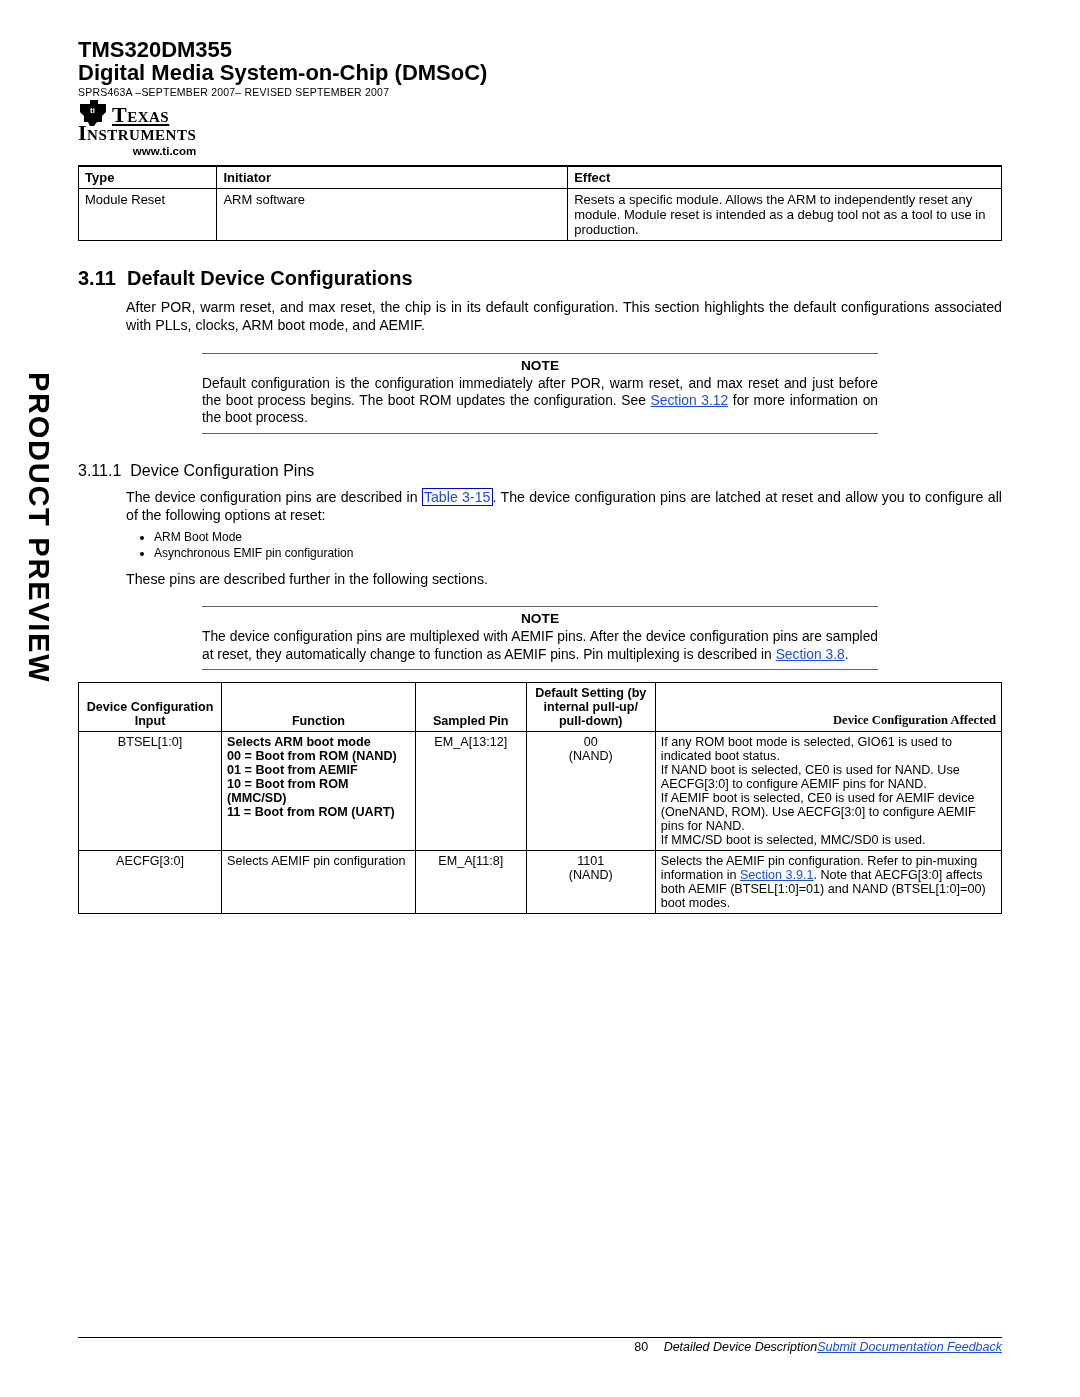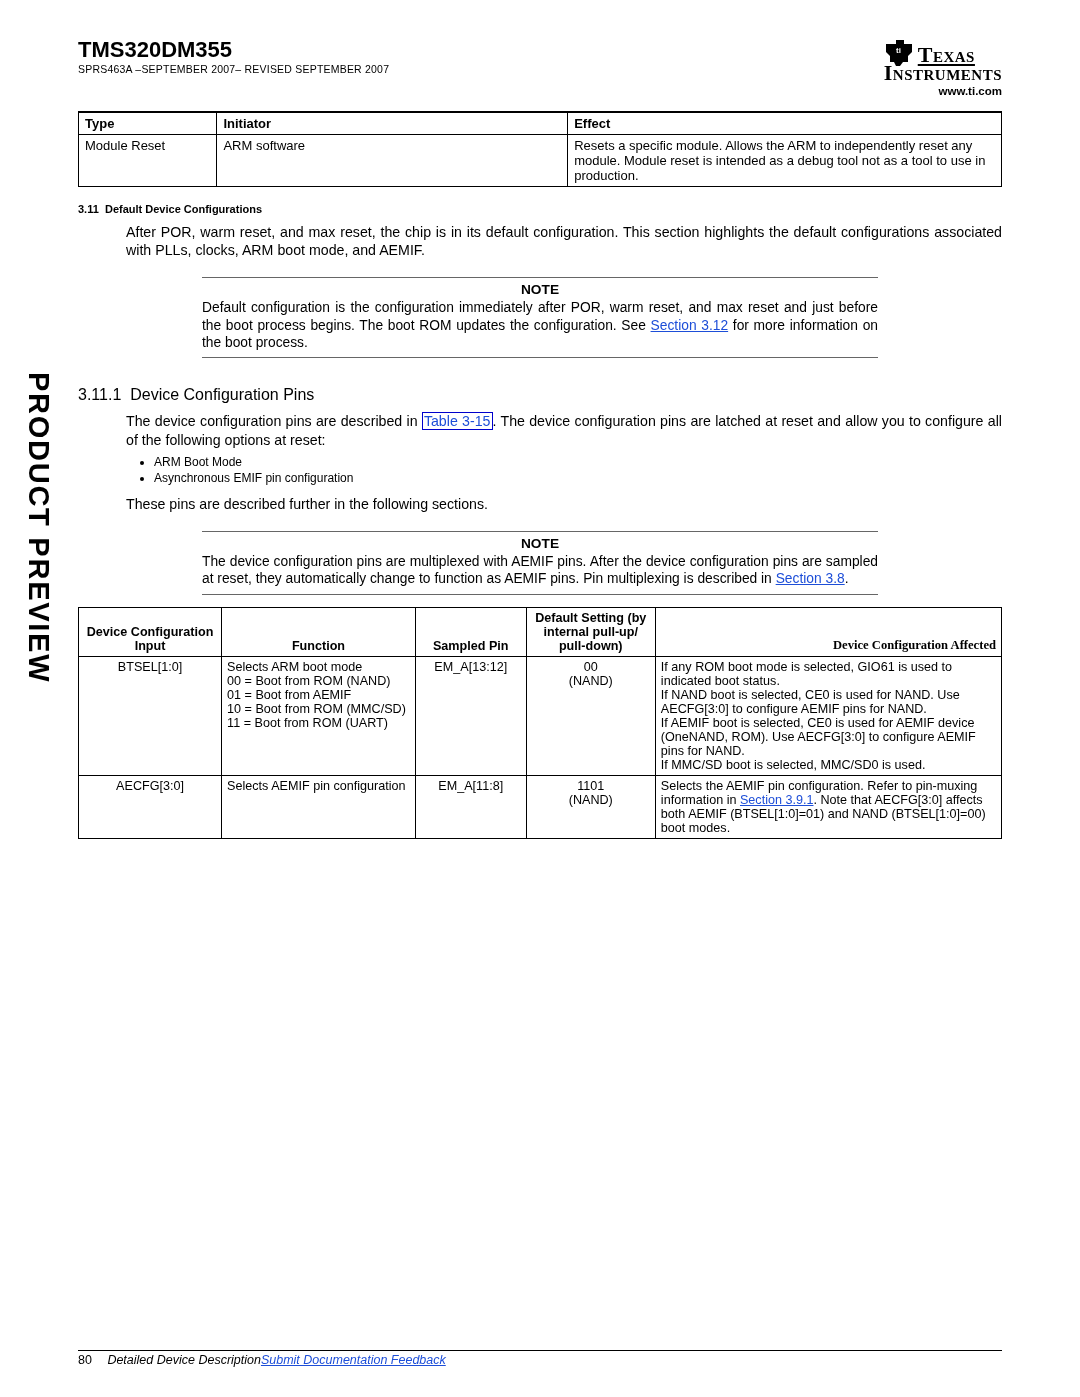--- a/index.html
+++ b/index.html
@@ -16,21 +16,22 @@
     padding: 38px 78px 30px 78px;
     position: relative;
     box-sizing: border-box;
     height: 100%;
   }
   .hdr {
     display: flex;
     justify-content: space-between;
     align-items: flex-start;
     border-bottom: 1.5px solid #000;
-    padding-bottom: 14px;
+    padding-bottom: 8px;
+    flex-direction: column;
   }
   .hdr-left { }
   .hdr-title {
     font-weight: bold;
     font-size: 22px;
     line-height: 1.05;
   }
   .hdr-sub {
     font-weight: bold;
     font-size: 22px;
@@ -81,22 +82,22 @@
     padding: 3px 6px;
     vertical-align: top;
     text-align: left;
   }
   table.datatable th {
     font-weight: bold;
   }
   .sec-num { font-weight: bold; }
   .sec-h1 {
     font-weight: bold;
-    font-size: 11px;
-    margin-top: 16px;
+    font-size: 20px;
+    margin-top: 26px;
   }
   .sec-body {
     margin-left: 48px;
     text-align: justify;
     line-height: 1.28;
     margin-top: 8px;
     font-size: 14.2px;
   }
   .note-box {
     border-top: 1px solid #666;
@@ -150,43 +151,44 @@
     vertical-align: top;
   }
   table.devcfg th {
     font-weight: bold;
     text-align: center;
     vertical-align: bottom;
   }
   table.devcfg td.c { text-align: center; }
   .footer {
     position: absolute;
-    bottom: 30px;
+    bottom: 43px;
     left: 78px;
     right: 78px;
     display: flex;
-    justify-content: flex-start;
+    justify-content: flex-end;
     border-top: 1px solid #000;
     padding-top: 2px;
     font-size: 12.5px;
   }
   .footer .left { font-style: italic; }
   .footer .left .pnum { font-style: normal; margin-right: 12px; }
   .footer .right a { }
 </style>
 </head>
 <body>
 
 <div class="watermark2">PRODUCT PREVIEW</div>
 
 <div class="page">
 
   <div class="hdr">
     <div class="hdr-left">
       <div class="hdr-title">TMS320DM355</div>
+      <div class="hdr-sub">Digital Media System-on-Chip (DMSoC)</div>
       <div class="hdr-doc">SPRS463A –SEPTEMBER 2007– REVISED SEPTEMBER 2007</div>
     </div>
     <div class="hdr-right">
       <div class="ti-logo">
         <div class="top">
           <span class="chip">
             <svg viewBox="0 0 30 28">
               <path d="M2 6 h10 v-4 h8 v4 h8 v8 l-4 4 v6 h-5 l-3 4 h-4 l-2 -4 h-4 v-6 l-4 -4 z" fill="#000"></path>
               <text x="12" y="15" font-size="8" font-family="Arial" fill="#fff" font-weight="bold">ti</text>
             </svg>
@@ -260,21 +262,21 @@
         <th>Device Configuration Input</th>
         <th>Function</th>
         <th>Sampled Pin</th>
         <th>Default Setting (by internal pull-up/ pull-down)</th>
         <th style="text-align:right;font-family:Liberation Serif, serif;">Device Configuration Affected</th>
       </tr>
     </thead>
     <tbody>
       <tr>
         <td class="c">BTSEL[1:0]</td>
-        <td style="white-space:pre-line;">Selects ARM boot mode
+        <td style="white-space:pre-line;font-weight:bold;">Selects ARM boot mode
 00 = Boot from ROM (NAND)
 01 = Boot from AEMIF
 10 = Boot from ROM (MMC/SD)
 11 = Boot from ROM (UART)</td>
         <td class="c">EM_A[13:12]</td>
         <td class="c" style="white-space:pre-line;">00
 (NAND)</td>
         <td style="white-space:pre-line;">If any ROM boot mode is selected, GIO61 is used to indicated boot status.
 If NAND boot is selected, CE0 is used for NAND. Use AECFG[3:0] to configure AEMIF pins for NAND.
 If AEMIF boot is selected, CE0 is used for AEMIF device (OneNAND, ROM). Use AECFG[3:0] to configure AEMIF pins for NAND.

